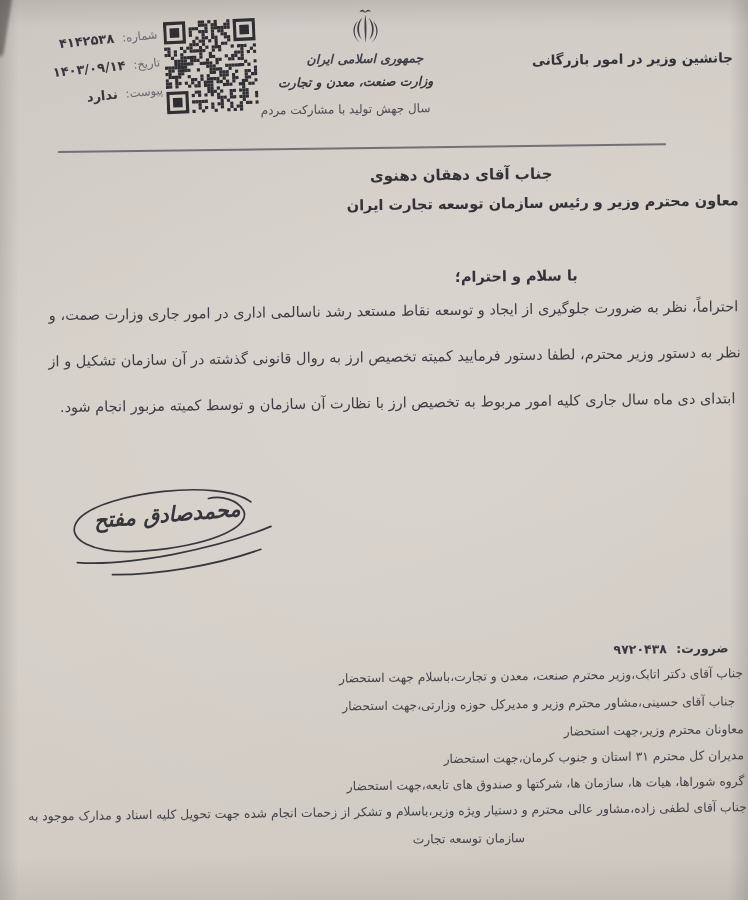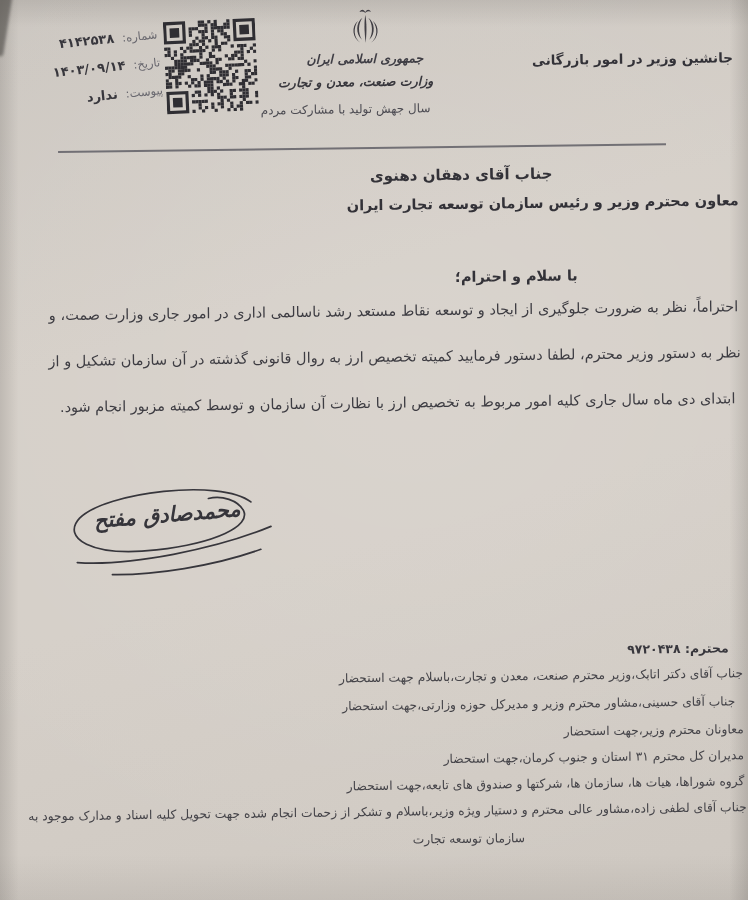--- a/index.html
+++ b/index.html
@@ -54,21 +54,21 @@
   .l2{right:6px;top:349px;}
   .l3{right:12px;top:395px;}
 
   
   .signature{position:absolute;left:52px;top:468px;width:236px;height:122px;transform:rotate(-4deg);}
   .sig-name{position:absolute;left:42px;top:32px;font-size:21px;font-weight:bold;font-style:italic;color:#36353b;white-space:nowrap;}
   .signature svg{position:absolute;inset:0;width:100%;height:100%;}
 
   
   .cc-head{position:absolute;right:22px;top:645px;font-size:12.5px;font-weight:bold;color:#38373d;white-space:nowrap;direction:rtl;}
-  .cc-head .cc-num{letter-spacing:.5px;}
+  .cc-head .cc-num{letter-spacing:.5px;margin-right:5px;}
   .cc-line{position:absolute;font-size:12.3px;color:#454449;white-space:nowrap;direction:rtl;}
   .cc0{right:8px;top:671px;}
   .cc1{right:16px;top:699px;}
   .cc2{right:8px;top:727px;}
   .cc3{right:8px;top:753px;}
   .cc4{right:8px;top:779px;}
   .cc5{right:6px;top:805px;}
   .cc6{right:228px;top:833px;}
 </style>
 </head>
@@ -438,21 +438,21 @@
       <svg viewBox="0 0 236 122" xmlns="http://www.w3.org/2000/svg">
         <g fill="none" stroke="#37363c" stroke-width="1.7" stroke-linecap="round">
           <path d="M 200 38 C 172 12 56 16 28 40 C 8 58 36 80 102 78 C 162 76 198 62 192 46 C 187 35 172 29 158 31"></path>
           <path d="M 218 64 C 162 82 74 92 22 84"></path>
           <path d="M 206 86 C 158 99 96 103 56 99"></path>
         </g>
       </svg>
     </div>
 
     <div class="cc-head">
-      <span>محترم:</span>
+      <span>ضرورت:</span>
       <span class="cc-num">۹۷۲۰۴۳۸</span>
     </div>
     <div class="cc-line cc0">جناب آقای دکتر اتابک،وزیر محترم صنعت، معدن و تجارت،باسلام جهت استحضار</div>
     <div class="cc-line cc1">جناب آقای حسینی،مشاور محترم وزیر و مدیرکل حوزه وزارتی،جهت استحضار</div>
     <div class="cc-line cc2">معاونان محترم وزیر،جهت استحضار</div>
     <div class="cc-line cc3">مدیران کل محترم ۳۱ استان و جنوب کرمان،جهت استحضار</div>
     <div class="cc-line cc4">گروه شوراها، هیات ها، سازمان ها، شرکتها و صندوق های تابعه،جهت استحضار</div>
     <div class="cc-line cc5">جناب آقای لطفی زاده،مشاور عالی محترم و دستیار ویژه وزیر،باسلام و تشکر از زحمات انجام شده جهت تحویل کلیه اسناد و مدارک موجود به</div>
     <div class="cc-line cc6">سازمان توسعه تجارت</div>
 

